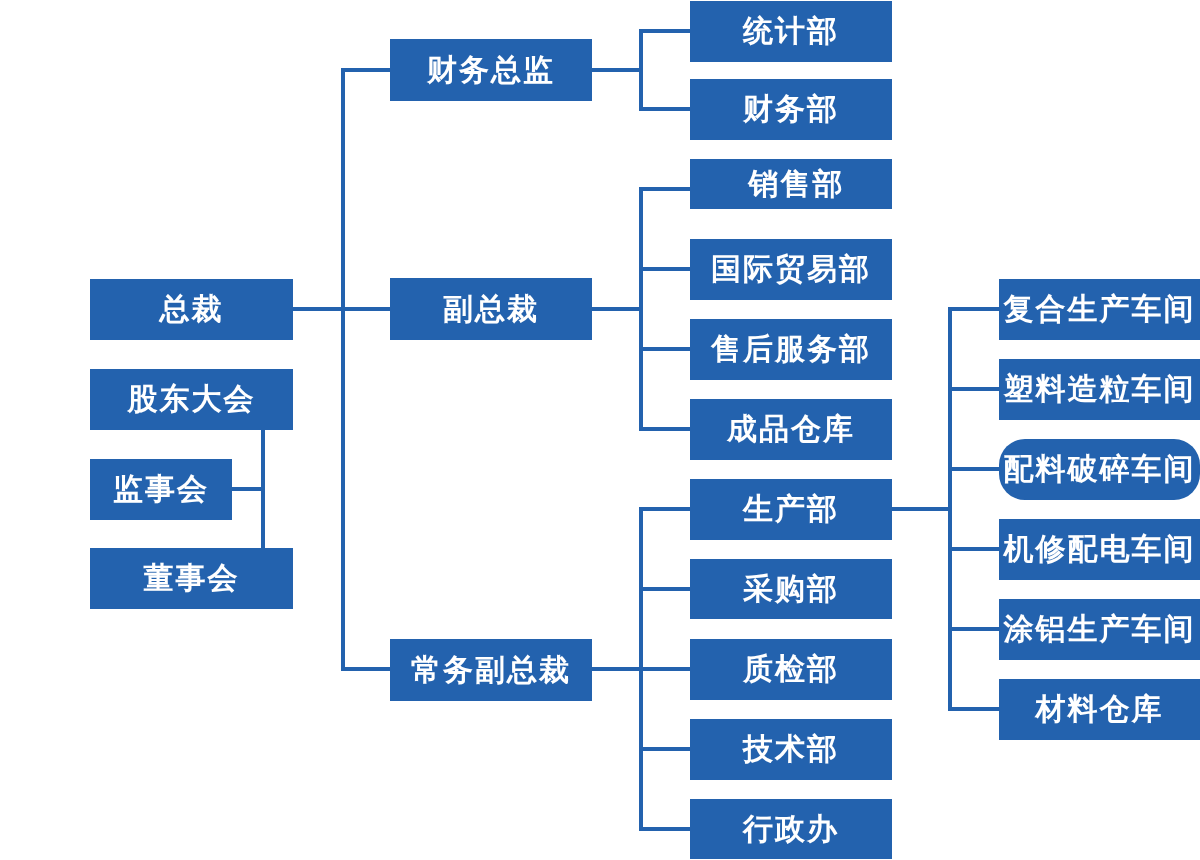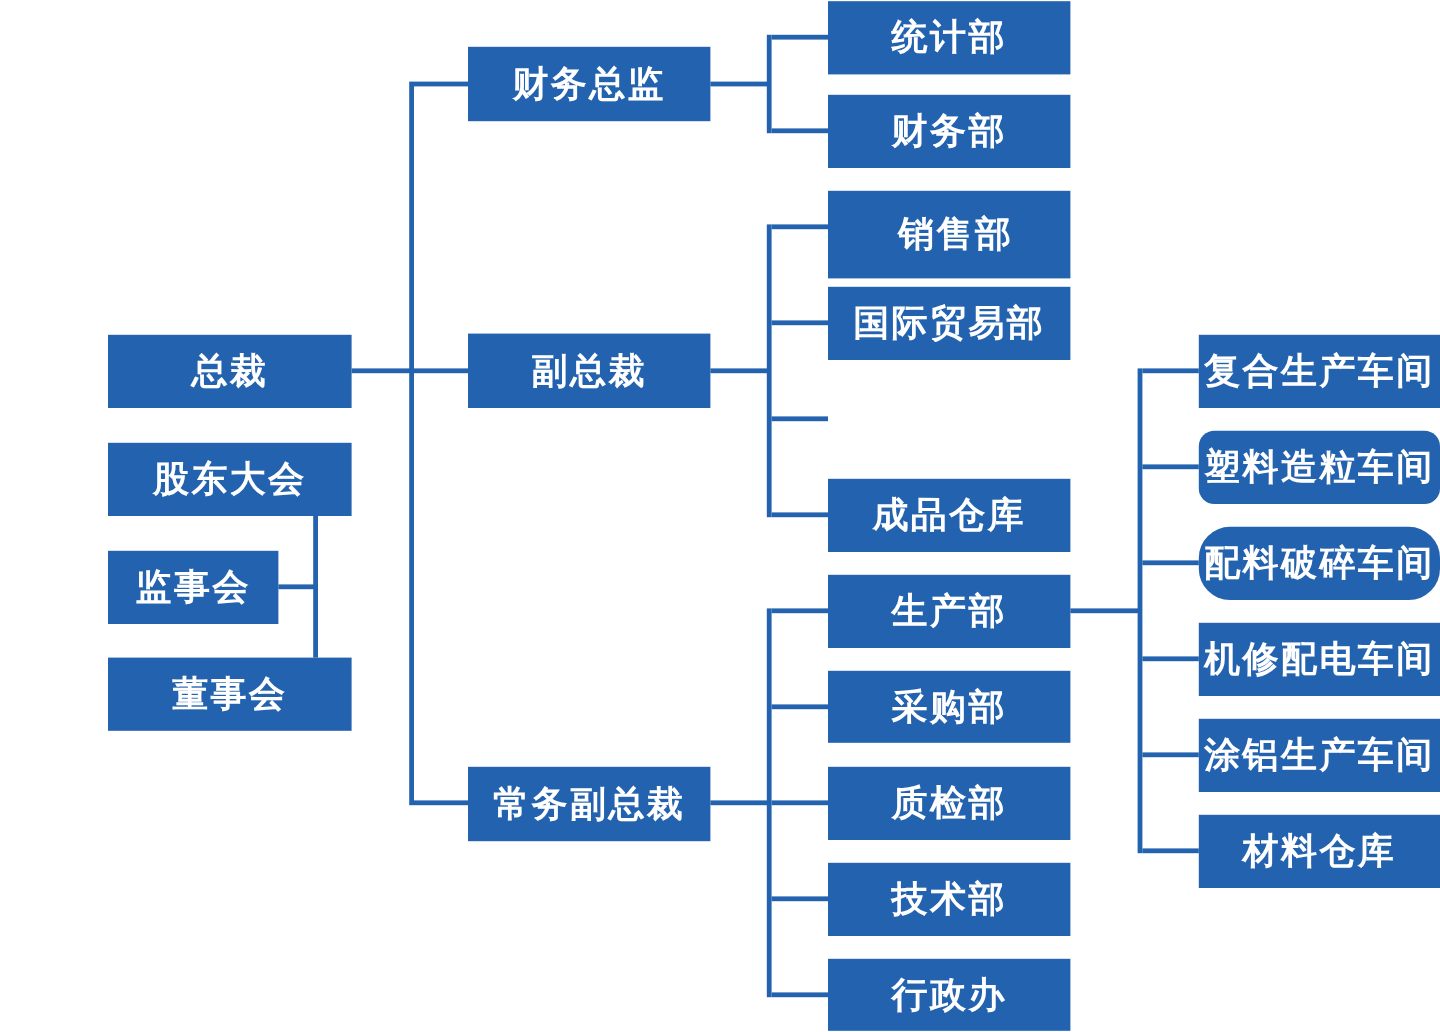--- a/index.html
+++ b/index.html
@@ -21,32 +21,32 @@
   #n-shareholders{left:90px;  top:369px; width:203px; height:61px;}
   #n-supervisory {left:90px;  top:459px; width:142px; height:61px;}
   #n-board       {left:90px;  top:548px; width:203px; height:61px;}
 
   #n-cfo         {left:390px; top:39px;  width:202px; height:62px;text-align:right;}
   #n-vp          {left:390px; top:278px; width:202px; height:62px;}
   #n-evp         {left:390px; top:639px; width:202px; height:62px;}
 
   #n-stats       {left:690px; top:1px;   width:202px; height:61px;}
   #n-finance     {left:690px; top:79px;  width:202px; height:61px;}
-  #n-sales       {left:690px; top:159px; width:202px; height:73px;padding-left:11px;}
+  #n-sales       {left:690px; top:159px; width:202px; height:50px;padding-left:11px;}
   #n-intl        {left:690px; top:239px; width:202px; height:61px;}
   #n-aftersales  {left:690px; top:319px; width:202px; height:61px;}
   #n-finished    {left:690px; top:399px; width:202px; height:61px;}
   #n-production  {left:690px; top:479px; width:202px; height:61px;}
   #n-purchasing  {left:690px; top:559px; width:202px; height:60px;}
   #n-qc          {left:690px; top:639px; width:202px; height:61px;}
   #n-tech        {left:690px; top:719px; width:202px; height:61px;}
   #n-admin       {left:690px; top:799px; width:202px; height:60px;}
 
   #n-composite   {left:999px; top:279px; width:201px; height:61px;}
-  #n-plastic     {left:999px; top:359px; width:201px; height:61px;border-radius:13px;}
+  #n-plastic     {left:999px; top:359px; width:201px; height:61px;}
   #n-batching    {left:999px; top:439px; width:201px; height:61px;border-radius:26px;}
   #n-machine     {left:999px; top:519px; width:201px; height:61px;}
   #n-aluminum    {left:999px; top:599px; width:201px; height:61px;}
   #n-material    {left:999px; top:679px; width:201px; height:61px;}
 
   
   #l-president-h    {left:293px; top:307px; width:97px;  height:4px;}
   #l-trunk1         {left:341px; top:68px;  width:4px;   height:603px;}
   #l-cfo-left       {left:345px; top:68px;  width:45px;  height:4px;}
   #l-evp-left       {left:345px; top:667px; width:45px;  height:4px;}
@@ -148,20 +148,23 @@
   </div>
   <div class="node" id="n-finance">
     <span class="node-label">财务部</span>
   </div>
   <div class="node" id="n-sales">
     <span class="node-label">销售部</span>
   </div>
   <div class="node" id="n-intl">
     <span class="node-label">国际贸易部</span>
   </div>
+  <div class="node" id="n-aftersales">
+    <span class="node-label">售后服务部</span>
+  </div>
   <div class="node" id="n-finished">
     <span class="node-label">成品仓库</span>
   </div>
   <div class="node" id="n-production">
     <span class="node-label">生产部</span>
   </div>
   <div class="node" id="n-purchasing">
     <span class="node-label">采购部</span>
   </div>
   <div class="node" id="n-qc">

